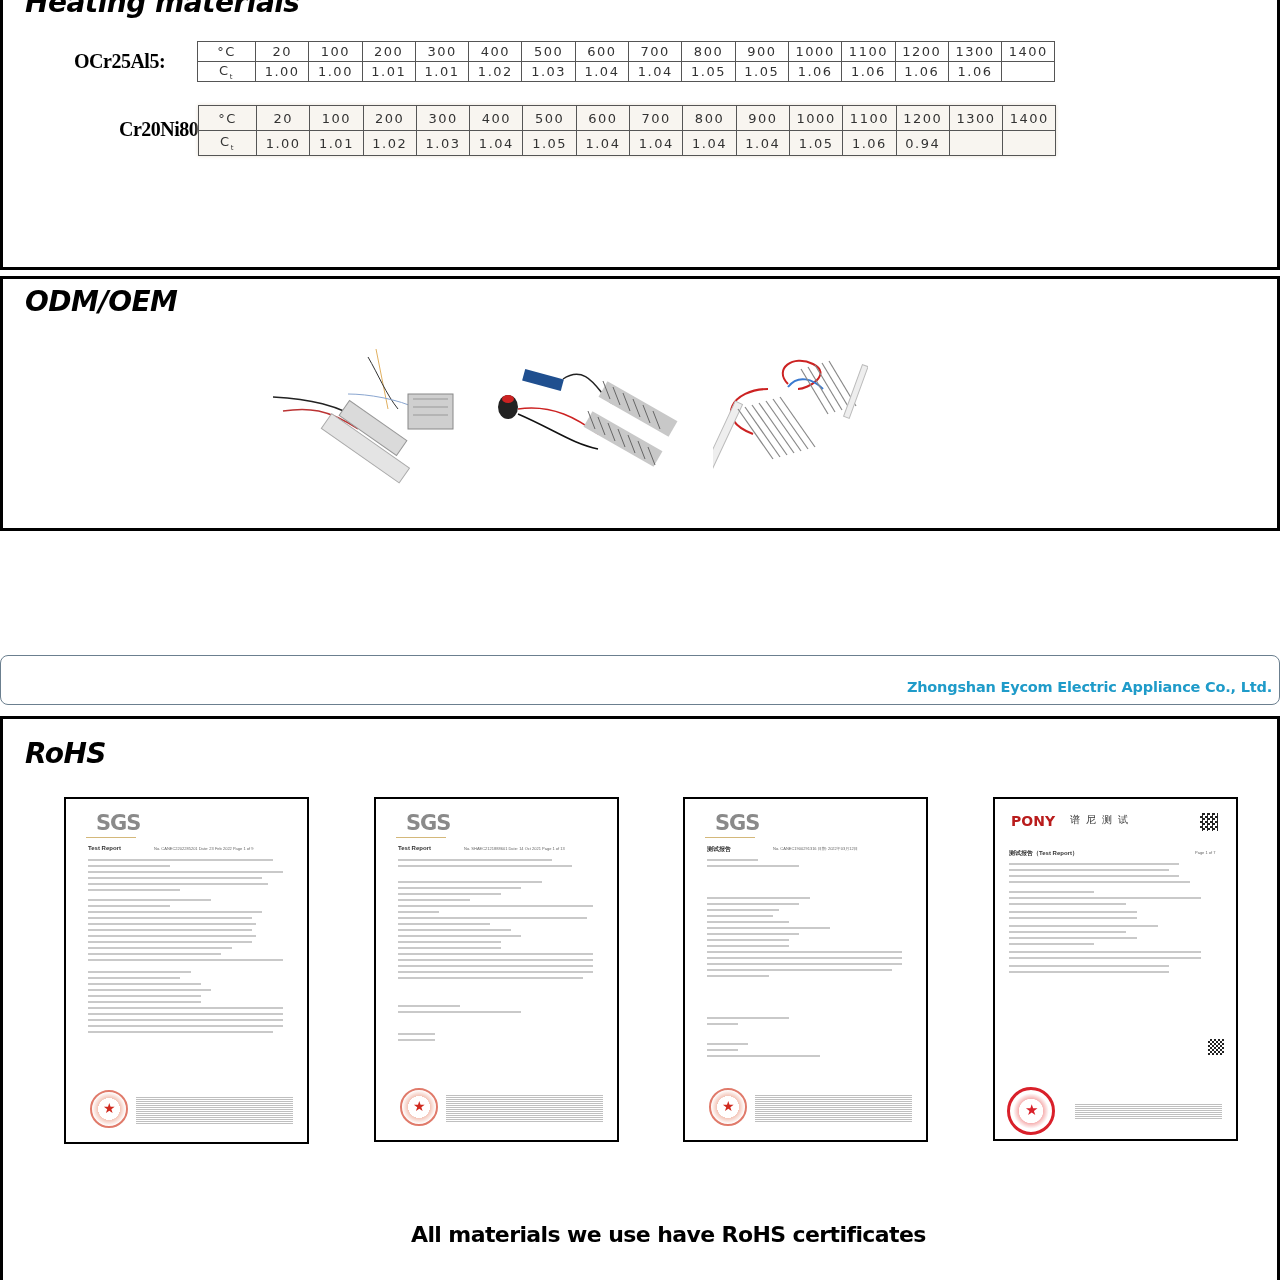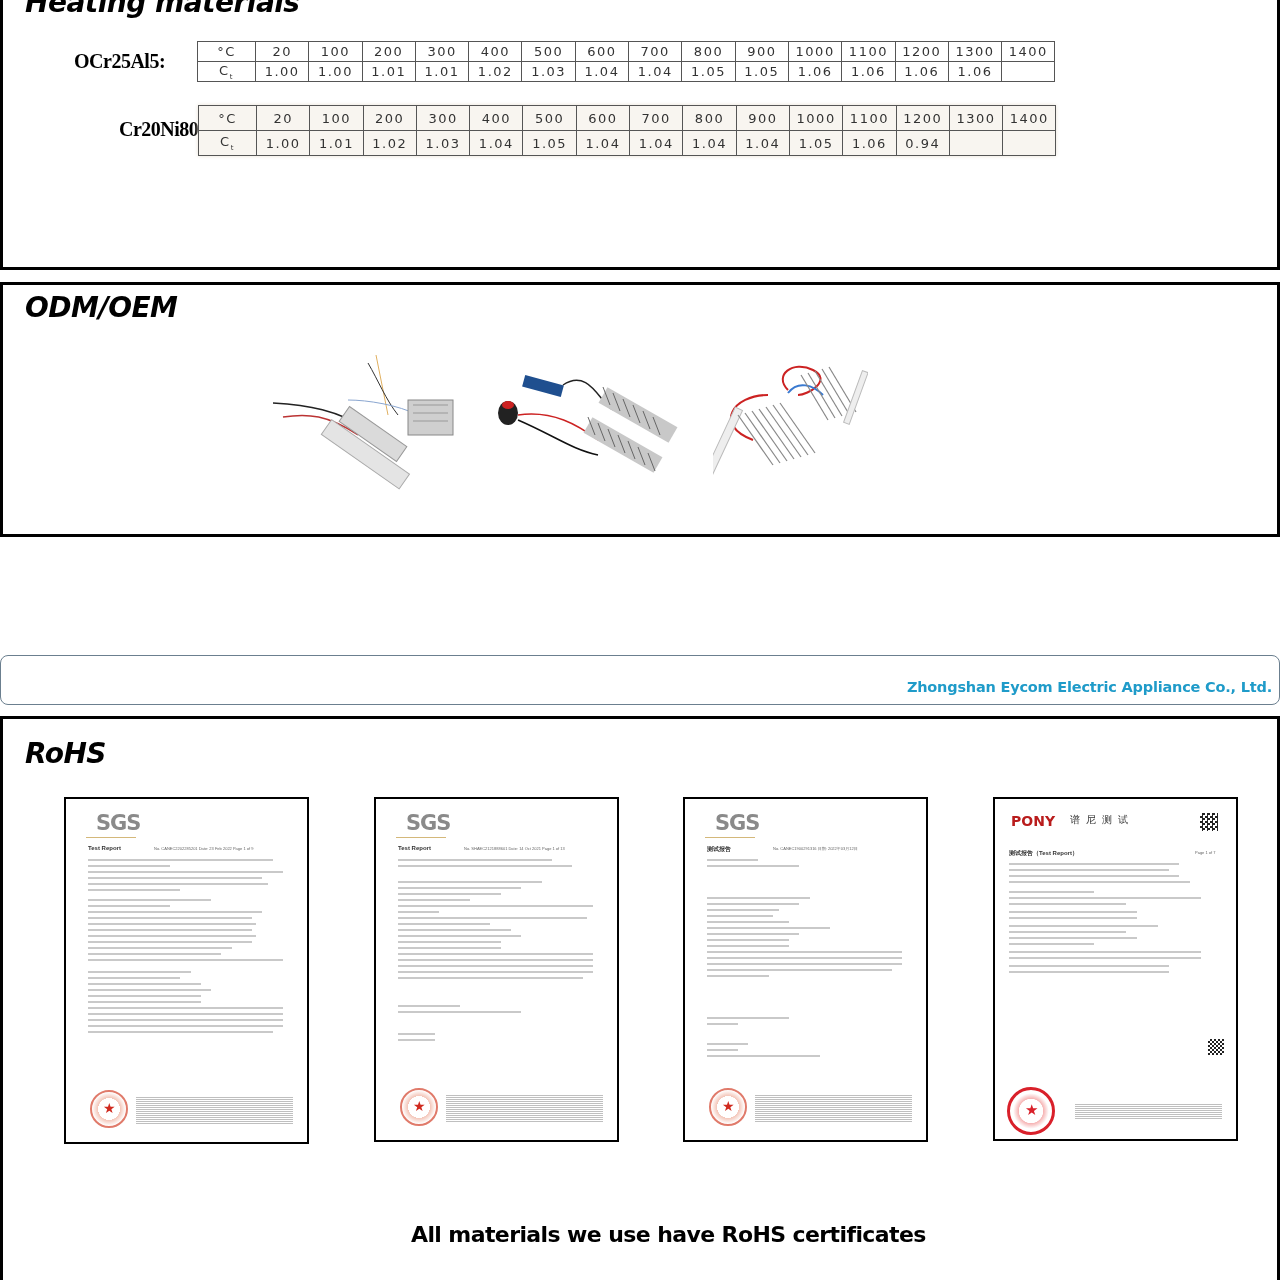--- a/index.html
+++ b/index.html
@@ -1,21 +1,21 @@
 <!DOCTYPE html>
 <html><head>
 <meta charset="utf-8">
 <style>
   * { box-sizing: border-box; margin: 0; padding: 0; }
   html, body { width: 1280px; height: 1280px; background: #fff; overflow: hidden; }
   body { position: relative; font-family: "Liberation Sans", "DejaVu Sans", sans-serif; color: #000; }
 
   .panel { position: absolute; left: 0; width: 1280px; border: 3px solid #000; background: #fff; }
   #panel-heating { top: -10px; height: 280px; border-top: none; }
-  #panel-odm { top: 282px; height: 255px; }
+  #panel-odm { top: 276px; height: 255px; }
   #panel-rohs { top: 716px; height: 580px; border-bottom: none; }
 
   .section-title { position: absolute; left: 22px; font-family: "DejaVu Sans", sans-serif; font-style: italic; font-weight: bold; font-size: 28px; letter-spacing: -0.5px; color: #000; }
 
   
   .mat-label { position: absolute; font-family: Liberation Serif, serif; font-weight: bold; font-size: 20px; letter-spacing: -0.5px; }
   table.ct { position: absolute; border-collapse: collapse; font-family: "DejaVu Sans", sans-serif; font-size: 13px; letter-spacing: 1.5px; color: #333; }
   table.ct td { border: 1px solid #555; text-align: center; padding: 0; }
   #tbl-ocr td { height: 20px; width: 53.3px; }
   #tbl-ocr td.hdr { width: 58px; }

